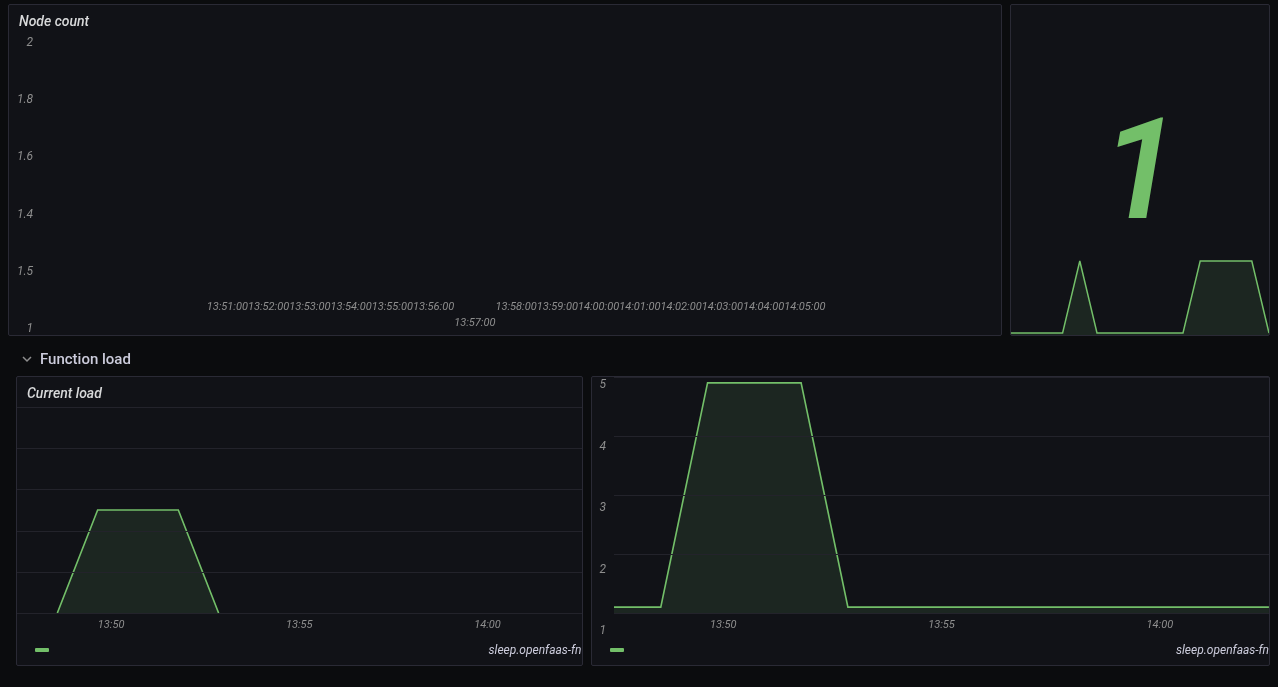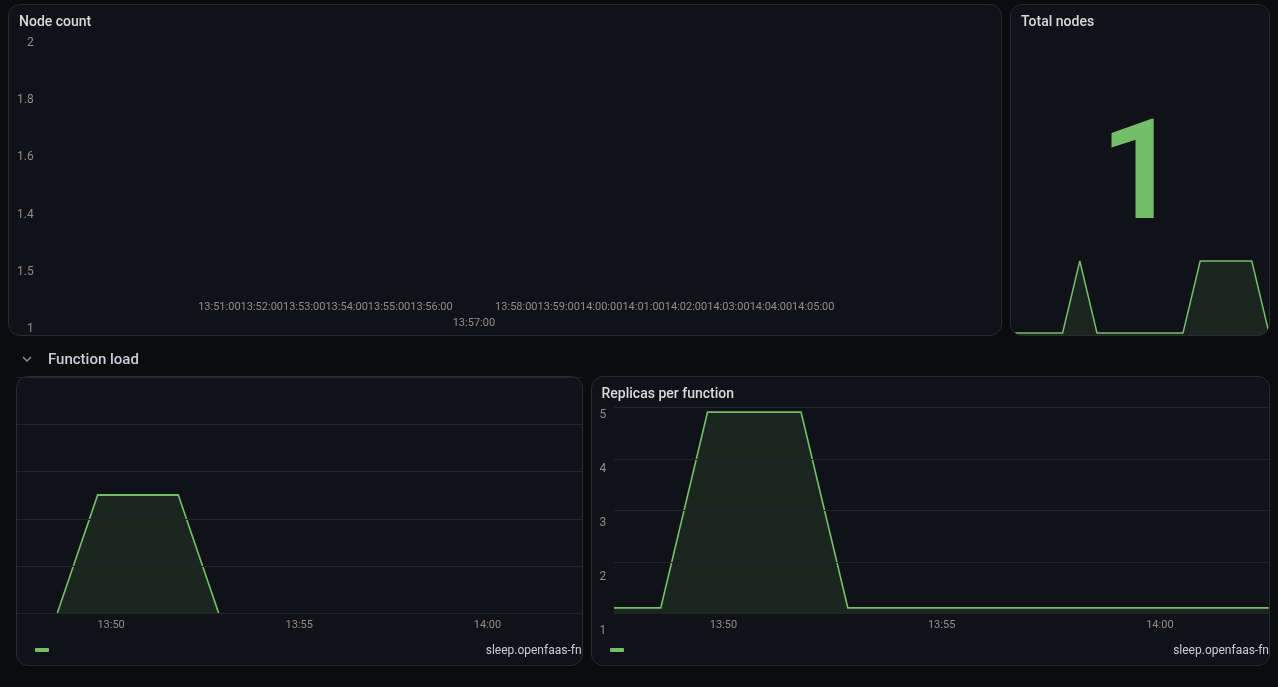--- a/index.html
+++ b/index.html
@@ -9,43 +9,44 @@
   font-family: -apple-system, BlinkMacSystemFont, "Segoe UI", Roboto, sans-serif;
   font-size: 12px;
   width: 1278px;
   height: 687px;
   overflow: hidden;
   padding: 0;
 }
 .panel {
   background: #111217;
   border: 1px solid #2a2a35;
-  border-radius: 12px;
+  border-radius: 2px;
   position: relative;
   display: flex;
   flex-direction: column;
+  font-style: italic;
 }
 .panel-title {
   font-size: 14px;
   font-weight: 500;
   color: #d8d9da;
   padding: 8px 10px 6px 10px;
 }
 .top-row {
   display: flex;
   gap: 8px;
   padding: 4px 8px 4px 8px;
   height: 340px;
 }
 .panel-node-count { flex: 1; }
 .panel-total-nodes { width: 260px; position: relative; overflow: hidden; }
 .row-header {
   display: flex;
   align-items: center;
-  gap: 16px;
+  gap: 8px;
   padding: 10px 14px 8px 22px;
   color: #ccccdc;
   font-size: 15px;
   font-weight: 500;
   cursor: pointer;
 }
 .chevron-icon {
   width: 10px;
   height: 10px;
   display: inline-flex;
@@ -265,40 +266,40 @@
             <span class="x-tick" style="flex: 1 1 0%;">14:02:00</span>
             <span class="x-tick" style="flex: 1 1 0%;">14:03:00</span>
             <span class="x-tick" style="flex: 1 1 0%;">14:04:00</span>
             <span class="x-tick" style="flex: 1 1 0%;">14:05:00</span>
           </div>
       </div>
     </div>
   </div>
 
   <div class="panel panel-total-nodes">
-    <div class="panel-title">Total nodes</div>
     <div class="big-stat">1</div>
     <svg class="spark-svg" id="tn-svg" viewBox="0 0 260 80" preserveAspectRatio="none">
         <path class="series-fill" d="M0 78 L17.333333333333332 78 L34.666666666666664 78 L52 78 L69.33333333333333 6 L86.66666666666666 78 L104 78 L121.33333333333333 78 L138.66666666666666 78 L156 78 L173.33333333333331 78 L190.66666666666666 6 L208 6 L225.33333333333334 6 L242.66666666666666 6 L260 78 L260 80 L0 80 Z"></path>
         <path class="series-line" d="M0 78 L17.333333333333332 78 L34.666666666666664 78 L52 78 L69.33333333333333 6 L86.66666666666666 78 L104 78 L121.33333333333333 78 L138.66666666666666 78 L156 78 L173.33333333333331 78 L190.66666666666666 6 L208 6 L225.33333333333334 6 L242.66666666666666 6 L260 78"></path>
       </svg>
   </div>
 </div>
 
 <div class="row-header">
   <span class="chevron-icon">
     <svg width="10" height="10" viewBox="0 0 10 10">
         <path d="M1 3 L5 7 L9 3" stroke="#8e8e8e" stroke-width="1.5" fill="none"></path>
       </svg>
   </span>
   <span>Function load</span>
 </div>
 
 <div class="bottom-row">
   <div class="panel panel-current-load">
+    <div class="panel-title">Current load</div>
     <div class="chart-body">
       <div style="flex:1; display:flex; flex-direction:column;">
         <div class="plot-area" id="cl-plot">
           <svg class="chart-svg" id="cl-svg" viewBox="0 0 520 190" preserveAspectRatio="none">
               <path class="series-fill" d="M37.14285714285714 190 L74.28571428571428 95 L111.42857142857142 95 L148.57142857142856 95 L185.71428571428572 190 L185.71428571428572 190 L37.14285714285714 190 Z"></path>
               <path class="series-line" d="M37.14285714285714 190 L74.28571428571428 95 L111.42857142857142 95 L148.57142857142856 95 L185.71428571428572 190"></path>
             </svg>
         <div class="gridline" style="top: 0%;"></div>
             <div class="gridline" style="top: 20%;"></div>
             <div class="gridline" style="top: 40%;"></div>
@@ -313,21 +314,20 @@
           </div>
       </div>
     </div>
     <div class="legend">
       <span class="legend-swatch"></span>
       <span>sleep.openfaas-fn</span>
     </div>
   </div>
 
   <div class="panel panel-replicas">
-    <div class="panel-title">Replicas per function</div>
     <div class="chart-body">
       <div class="y-axis" id="rp-yaxis">
           <span>5</span>
           <span>4</span>
           <span>3</span>
           <span>2</span>
           <span>1</span>
         </div>
       <div style="flex:1; display:flex; flex-direction:column;">
         <div class="plot-area" id="rp-plot">

